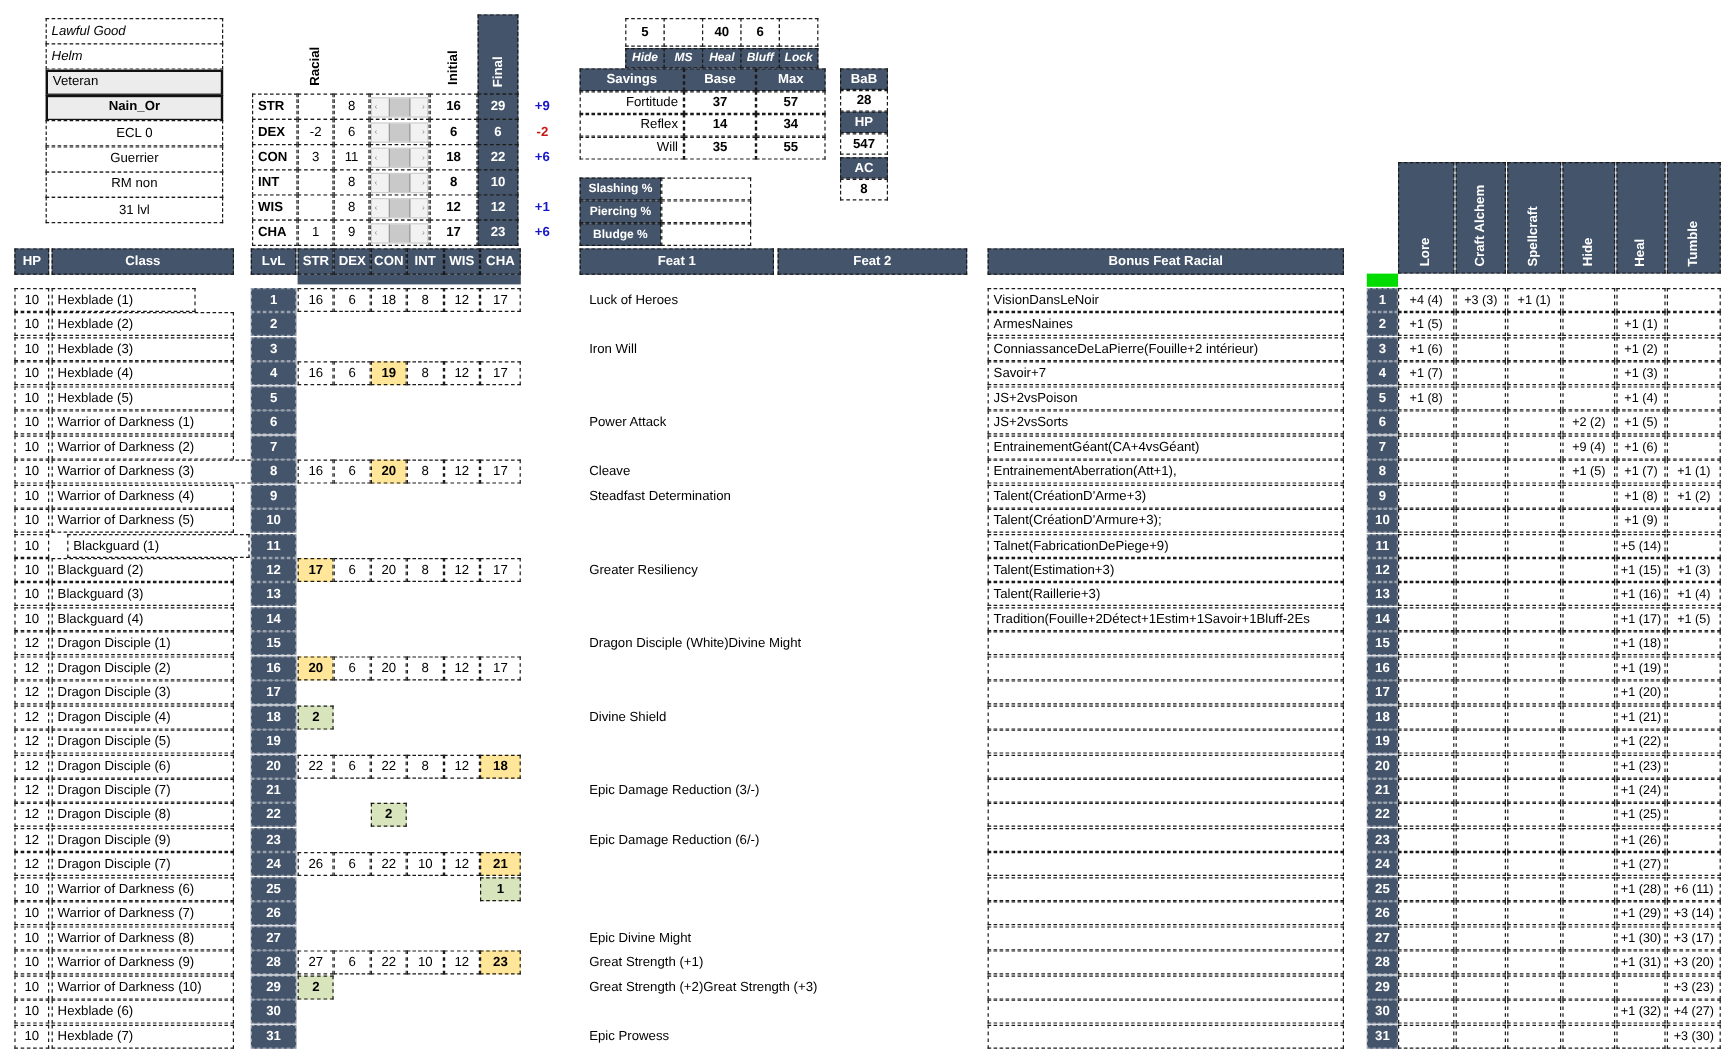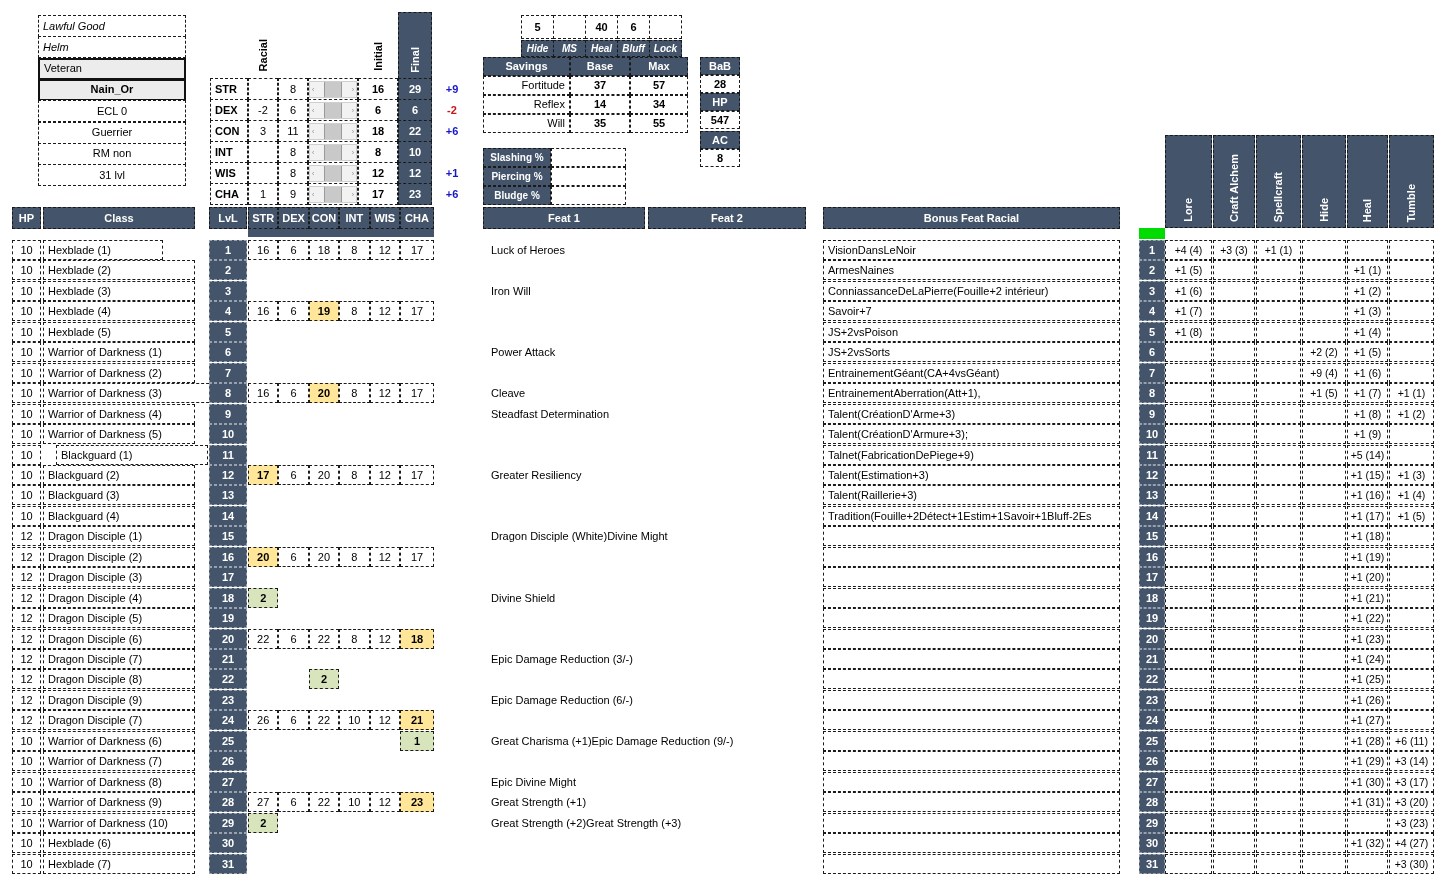--- a/index.html
+++ b/index.html
@@ -514,21 +514,20 @@
     <div class="c s10" style="left: 1165px; top: 710px; width: 47px; height: 20px;"></div>
     <div class="c s10" style="left: 1213px; top: 710px; width: 42px; height: 20px;"></div>
     <div class="c s10" style="left: 1256px; top: 710px; width: 45px; height: 20px;"></div>
     <div class="c s10" style="left: 1302px; top: 710px; width: 44px; height: 20px;"></div>
     <div class="c s10" style="left: 1347px; top: 710px; width: 41px; height: 20px;">+1 (27)</div>
     <div class="c s10" style="left: 1389px; top: 710px; width: 45px; height: 20px;"></div>
     <div class="c " style="left: 12px; top: 731px; width: 29px; height: 20px;">10</div>
     <div class="c l" style="left: 43px; top: 731px; width: 152px; height: 20px;">Warrior of Darkness (6)</div>
     <div class="c lvl" style="left: 209px; top: 731px; width: 38px; height: 20px;">25</div>
     <div class="c green" style="left: 400px; top: 731px; width: 34px; height: 20px;">1</div>
-    <div class="c nb l" style="left: 487px; top: 731px; width: 330px; height: 20px;">Great Charisma (+1)Epic Damage Reduction (9/-)</div>
     <div class="c l" style="left: 823px; top: 731px; width: 297px; height: 20px;"></div>
     <div class="c lvl" style="left: 1139px; top: 731px; width: 26px; height: 20px;">25</div>
     <div class="c s10" style="left: 1165px; top: 731px; width: 47px; height: 20px;"></div>
     <div class="c s10" style="left: 1213px; top: 731px; width: 42px; height: 20px;"></div>
     <div class="c s10" style="left: 1256px; top: 731px; width: 45px; height: 20px;"></div>
     <div class="c s10" style="left: 1302px; top: 731px; width: 44px; height: 20px;"></div>
     <div class="c s10" style="left: 1347px; top: 731px; width: 41px; height: 20px;">+1 (28)</div>
     <div class="c s10" style="left: 1389px; top: 731px; width: 45px; height: 20px;">+6 (11)</div>
     <div class="c " style="left: 12px; top: 751px; width: 29px; height: 20px;">10</div>
     <div class="c l" style="left: 43px; top: 751px; width: 152px; height: 20px;">Warrior of Darkness (7)</div>
@@ -591,20 +590,21 @@
     <div class="c lvl" style="left: 1139px; top: 833px; width: 26px; height: 20px;">30</div>
     <div class="c s10" style="left: 1165px; top: 833px; width: 47px; height: 20px;"></div>
     <div class="c s10" style="left: 1213px; top: 833px; width: 42px; height: 20px;"></div>
     <div class="c s10" style="left: 1256px; top: 833px; width: 45px; height: 20px;"></div>
     <div class="c s10" style="left: 1302px; top: 833px; width: 44px; height: 20px;"></div>
     <div class="c s10" style="left: 1347px; top: 833px; width: 41px; height: 20px;">+1 (32)</div>
     <div class="c s10" style="left: 1389px; top: 833px; width: 45px; height: 20px;">+4 (27)</div>
     <div class="c " style="left: 12px; top: 854px; width: 29px; height: 20px;">10</div>
     <div class="c l" style="left: 43px; top: 854px; width: 152px; height: 20px;">Hexblade (7)</div>
     <div class="c lvl" style="left: 209px; top: 854px; width: 38px; height: 20px;">31</div>
+    <div class="c nb l" style="left: 487px; top: 854px; width: 330px; height: 20px;">Epic Prowess</div>
     <div class="c l" style="left: 823px; top: 854px; width: 297px; height: 20px;"></div>
     <div class="c lvl" style="left: 1139px; top: 854px; width: 26px; height: 20px;">31</div>
     <div class="c s10" style="left: 1165px; top: 854px; width: 47px; height: 20px;"></div>
     <div class="c s10" style="left: 1213px; top: 854px; width: 42px; height: 20px;"></div>
     <div class="c s10" style="left: 1256px; top: 854px; width: 45px; height: 20px;"></div>
     <div class="c s10" style="left: 1302px; top: 854px; width: 44px; height: 20px;"></div>
     <div class="c s10" style="left: 1347px; top: 854px; width: 41px; height: 20px;"></div>
     <div class="c s10" style="left: 1389px; top: 854px; width: 45px; height: 20px;">+3 (30)</div>
   </div>
 

